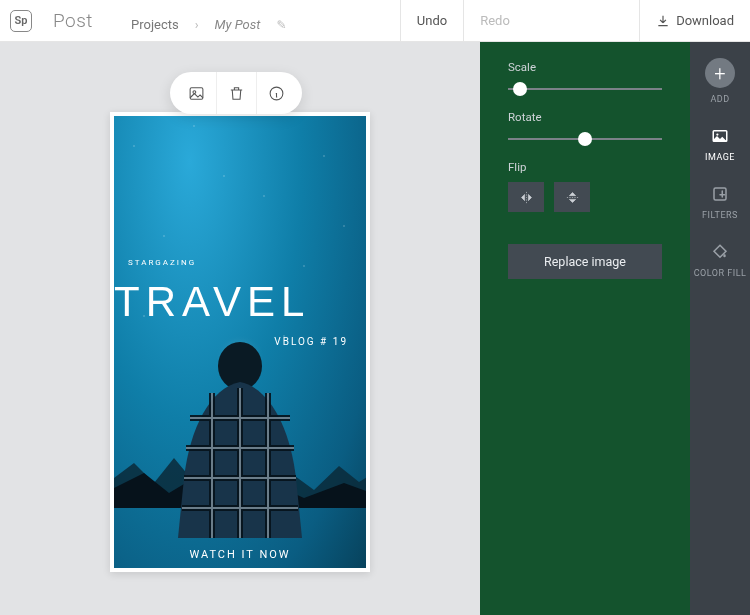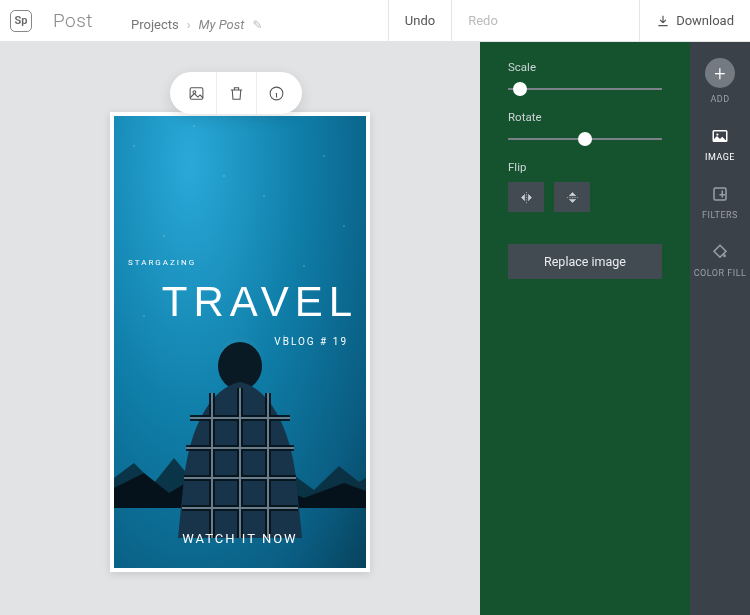--- a/index.html
+++ b/index.html
@@ -3,21 +3,21 @@
 <meta charset="utf-8">
 <style>
   * { box-sizing: border-box; margin: 0; padding: 0; }
   html, body { width: 750px; height: 615px; font-family: -apple-system, BlinkMacSystemFont, "Segoe UI", Roboto, sans-serif; overflow: hidden; }
 
   
   .topbar { height: 42px; display: flex; align-items: center; border-bottom: 1px solid #e5e5e5; background: #fff; }
   .logo-wrap { display: flex; align-items: center; padding: 0 10px; gap: 21px; }
   .logo-sq { width: 22px; height: 22px; border: 1.5px solid #888; border-radius: 5px; display:flex; align-items:center; justify-content:center; font-size:11px; color:#666; font-weight:600; }
   .brand { font-size: 19px; color: #888; font-weight: 300; letter-spacing: 0.5px; }
-  .crumbs { display:flex; align-items:center; gap:8px; padding-left: 28px; color:#777; font-size:13px;margin-top:8px; }
+  .crumbs { display:flex; align-items:center; gap:16px; padding-left: 28px; color:#777; font-size:13px;margin-top:8px; }
   .crumbs .sep { color:#bbb; }
   .crumbs .cur { font-style: italic; color:#888; }
   .pencil { color:#bbb; font-size:12px; }
   .spacer { flex: 1; }
   .tb-btn { height: 42px; padding: 0 16px; display:flex; align-items:center; border-left: 1px solid #e5e5e5; color:#555; font-size:13px; gap:6px; cursor:pointer; }
   .tb-btn.disabled { color:#bbb; }
   .tb-btn svg { width:14px; height:14px; }
 
   
   .workspace { position:absolute; top:42px; left:0; right:270px; bottom:0; background:#e2e3e5; display:flex; align-items:flex-start; justify-content:center; padding-top:30px; }
@@ -40,23 +40,23 @@
      radial-gradient(1px 1px at 110px 60px,#fff,transparent),
      radial-gradient(1px 1px at 30px 200px,#fff,transparent),
      radial-gradient(1px 1px at 230px 110px,#fff,transparent),
      radial-gradient(1px 1px at 170px 220px,#fff,transparent);
      opacity:0.55;
   }
   .mountains { position:absolute; left:0; right:0; bottom:60px; height:60px; }
   .person { position:absolute; left:50%; transform:translateX(-50%); bottom:30px; width:180px; height:200px; }
   .ptxt { position:absolute; color:#fff; letter-spacing:2px; }
   .ptxt-super { top:142px; left:14px; font-size:8px; }
-  .ptxt-title { top:162px; width:100%; text-align:center; font-size:42px; font-weight:200; letter-spacing:6px; font-family: 'Segoe UI', sans-serif; padding-left: 40px; }
+  .ptxt-title { top:162px; width:100%; font-size:42px; font-weight:200; letter-spacing:6px; font-family: 'Segoe UI', sans-serif; }
   .ptxt-vblog { top:220px; right:18px; font-size:10px; }
-  .ptxt-cta { bottom:22px; width:100%; text-align:center; font-size:13px; }
+  .ptxt-cta { bottom:7px; width:100%; text-align:center; font-size:11px; }
   .headlamp { position:absolute; top:238px; left:50%; transform:translateX(-50%); width:10px; height:10px; background:#fff; border-radius:50%; box-shadow:0 0 14px 5px rgba(255,255,255,0.55); }
 
   
   .rpanel { position:absolute; top:42px; right:60px; width:210px; bottom:0; background:#14532d; color:#ddd; font-size:12px; padding:18px 28px; }
   .ctrl-row { margin-bottom:14px; }
   .ctrl-label { font-size:11.5px; color:#cfd3d8; margin-bottom:8px; display:block; }
   .slider { position:relative; height:14px; }
   .slider-track { position:absolute; top:6px; left:0; right:0; height:2px; background:#7b8188; }
   .slider-thumb { position:absolute; top:0; width:14px; height:14px; background:#fff; border-radius:50%; transform:translateX(-50%); }
   .flip-btns { display:flex; gap:10px; margin-top:4px; }

